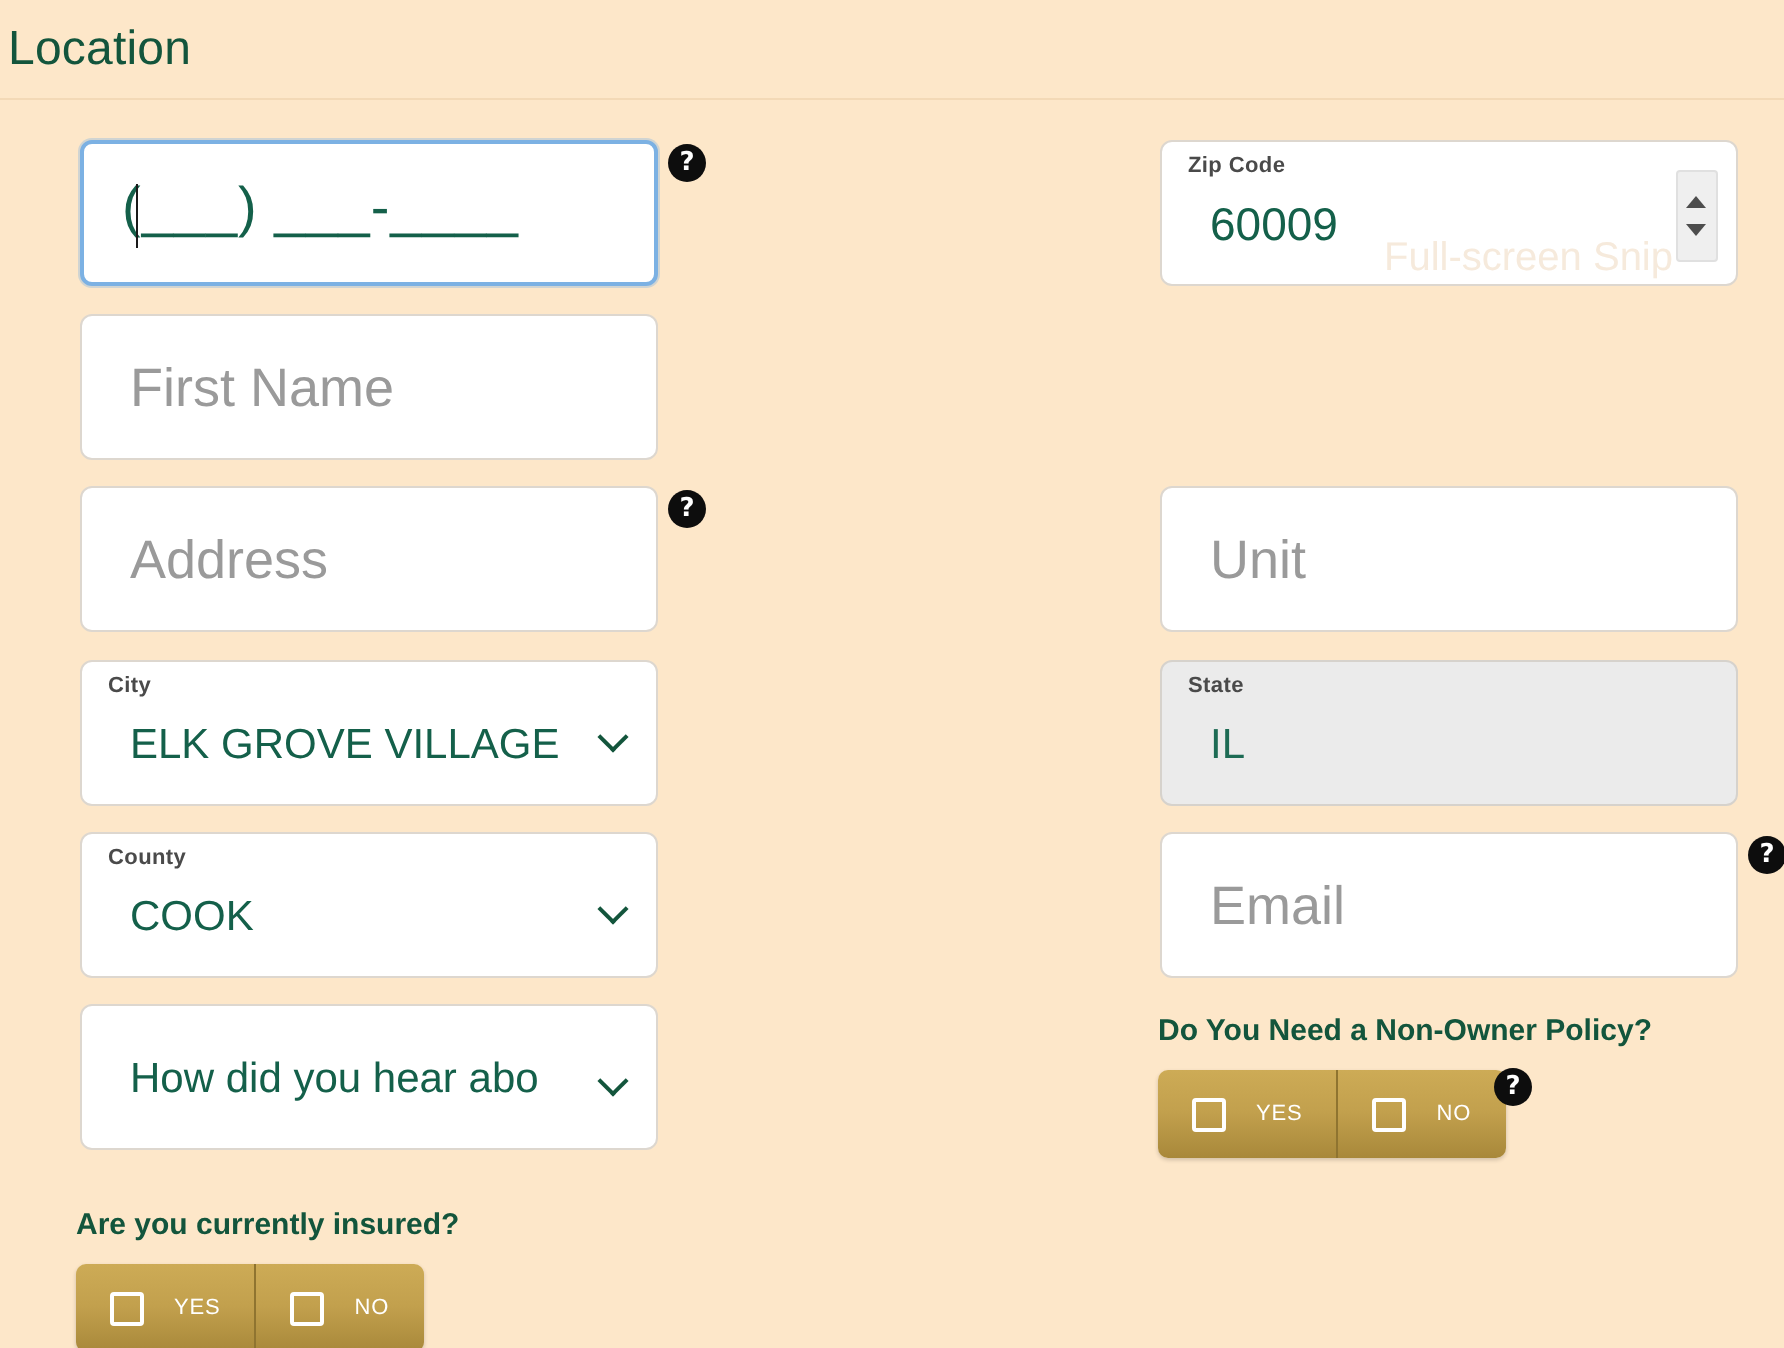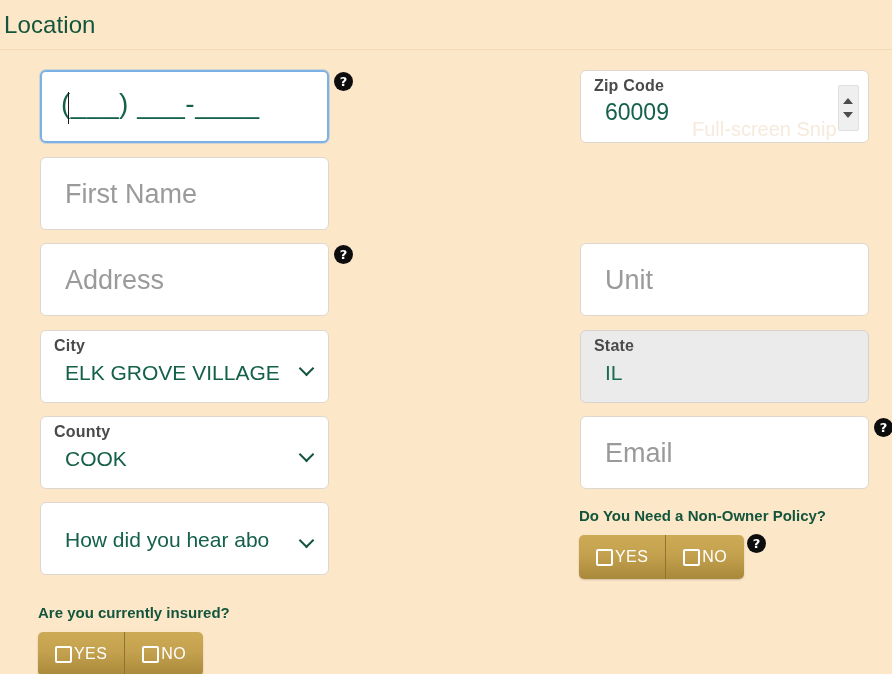--- a/index.html
+++ b/index.html
@@ -33,21 +33,21 @@
     border-radius:6px;
   }
   .control.disabled{background:#ebebeb;border-color:#d6d2cc;}
   .control.focused{
     border:2px solid #7cb1e3;
     box-shadow:0 0 0 1px rgba(124,177,227,.35);
   }
 
   .floating-label{
     position:absolute;left:13px;top:6px;
-    font-size:16px;font-weight:bold;color:#4a4a4a;
+    font-size:11px;font-weight:bold;color:#4a4a4a;
     letter-spacing:.2px;
   }
 
   .value{
     position:absolute;left:24px;top:0;height:73px;
     display:flex;align-items:center;
     font-size:21px;color:#14604a;
     white-space:nowrap;overflow:hidden;
     width:232px;
   }
@@ -109,24 +109,24 @@
     white-space:nowrap;
   }
 
   
   .yesno{
     position:absolute;display:flex;
     border-radius:5px;overflow:hidden;
     box-shadow:0 1px 2px rgba(0,0,0,.18);
   }
   .yn-btn{
-    display:flex;align-items:center;gap:2px;
+    display:flex;align-items:center;gap:15px;
     height:44px;padding:0 17px;
     background:linear-gradient(180deg,#cdab56 0%,#c2a04d 48%,#a8883a 100%);
-    color:#ffffff;font-size:16px;letter-spacing:.4px;
+    color:#ffffff;font-size:11px;letter-spacing:.4px;
     cursor:pointer;box-sizing:border-box;
   }
   .yn-btn + .yn-btn{border-left:1px solid #8f7430;}
   .yn-box{
     width:13px;height:13px;border:2px solid #ffffff;border-radius:2px;
     background:transparent;flex:0 0 auto;
   }
 
   
   .watermark{

